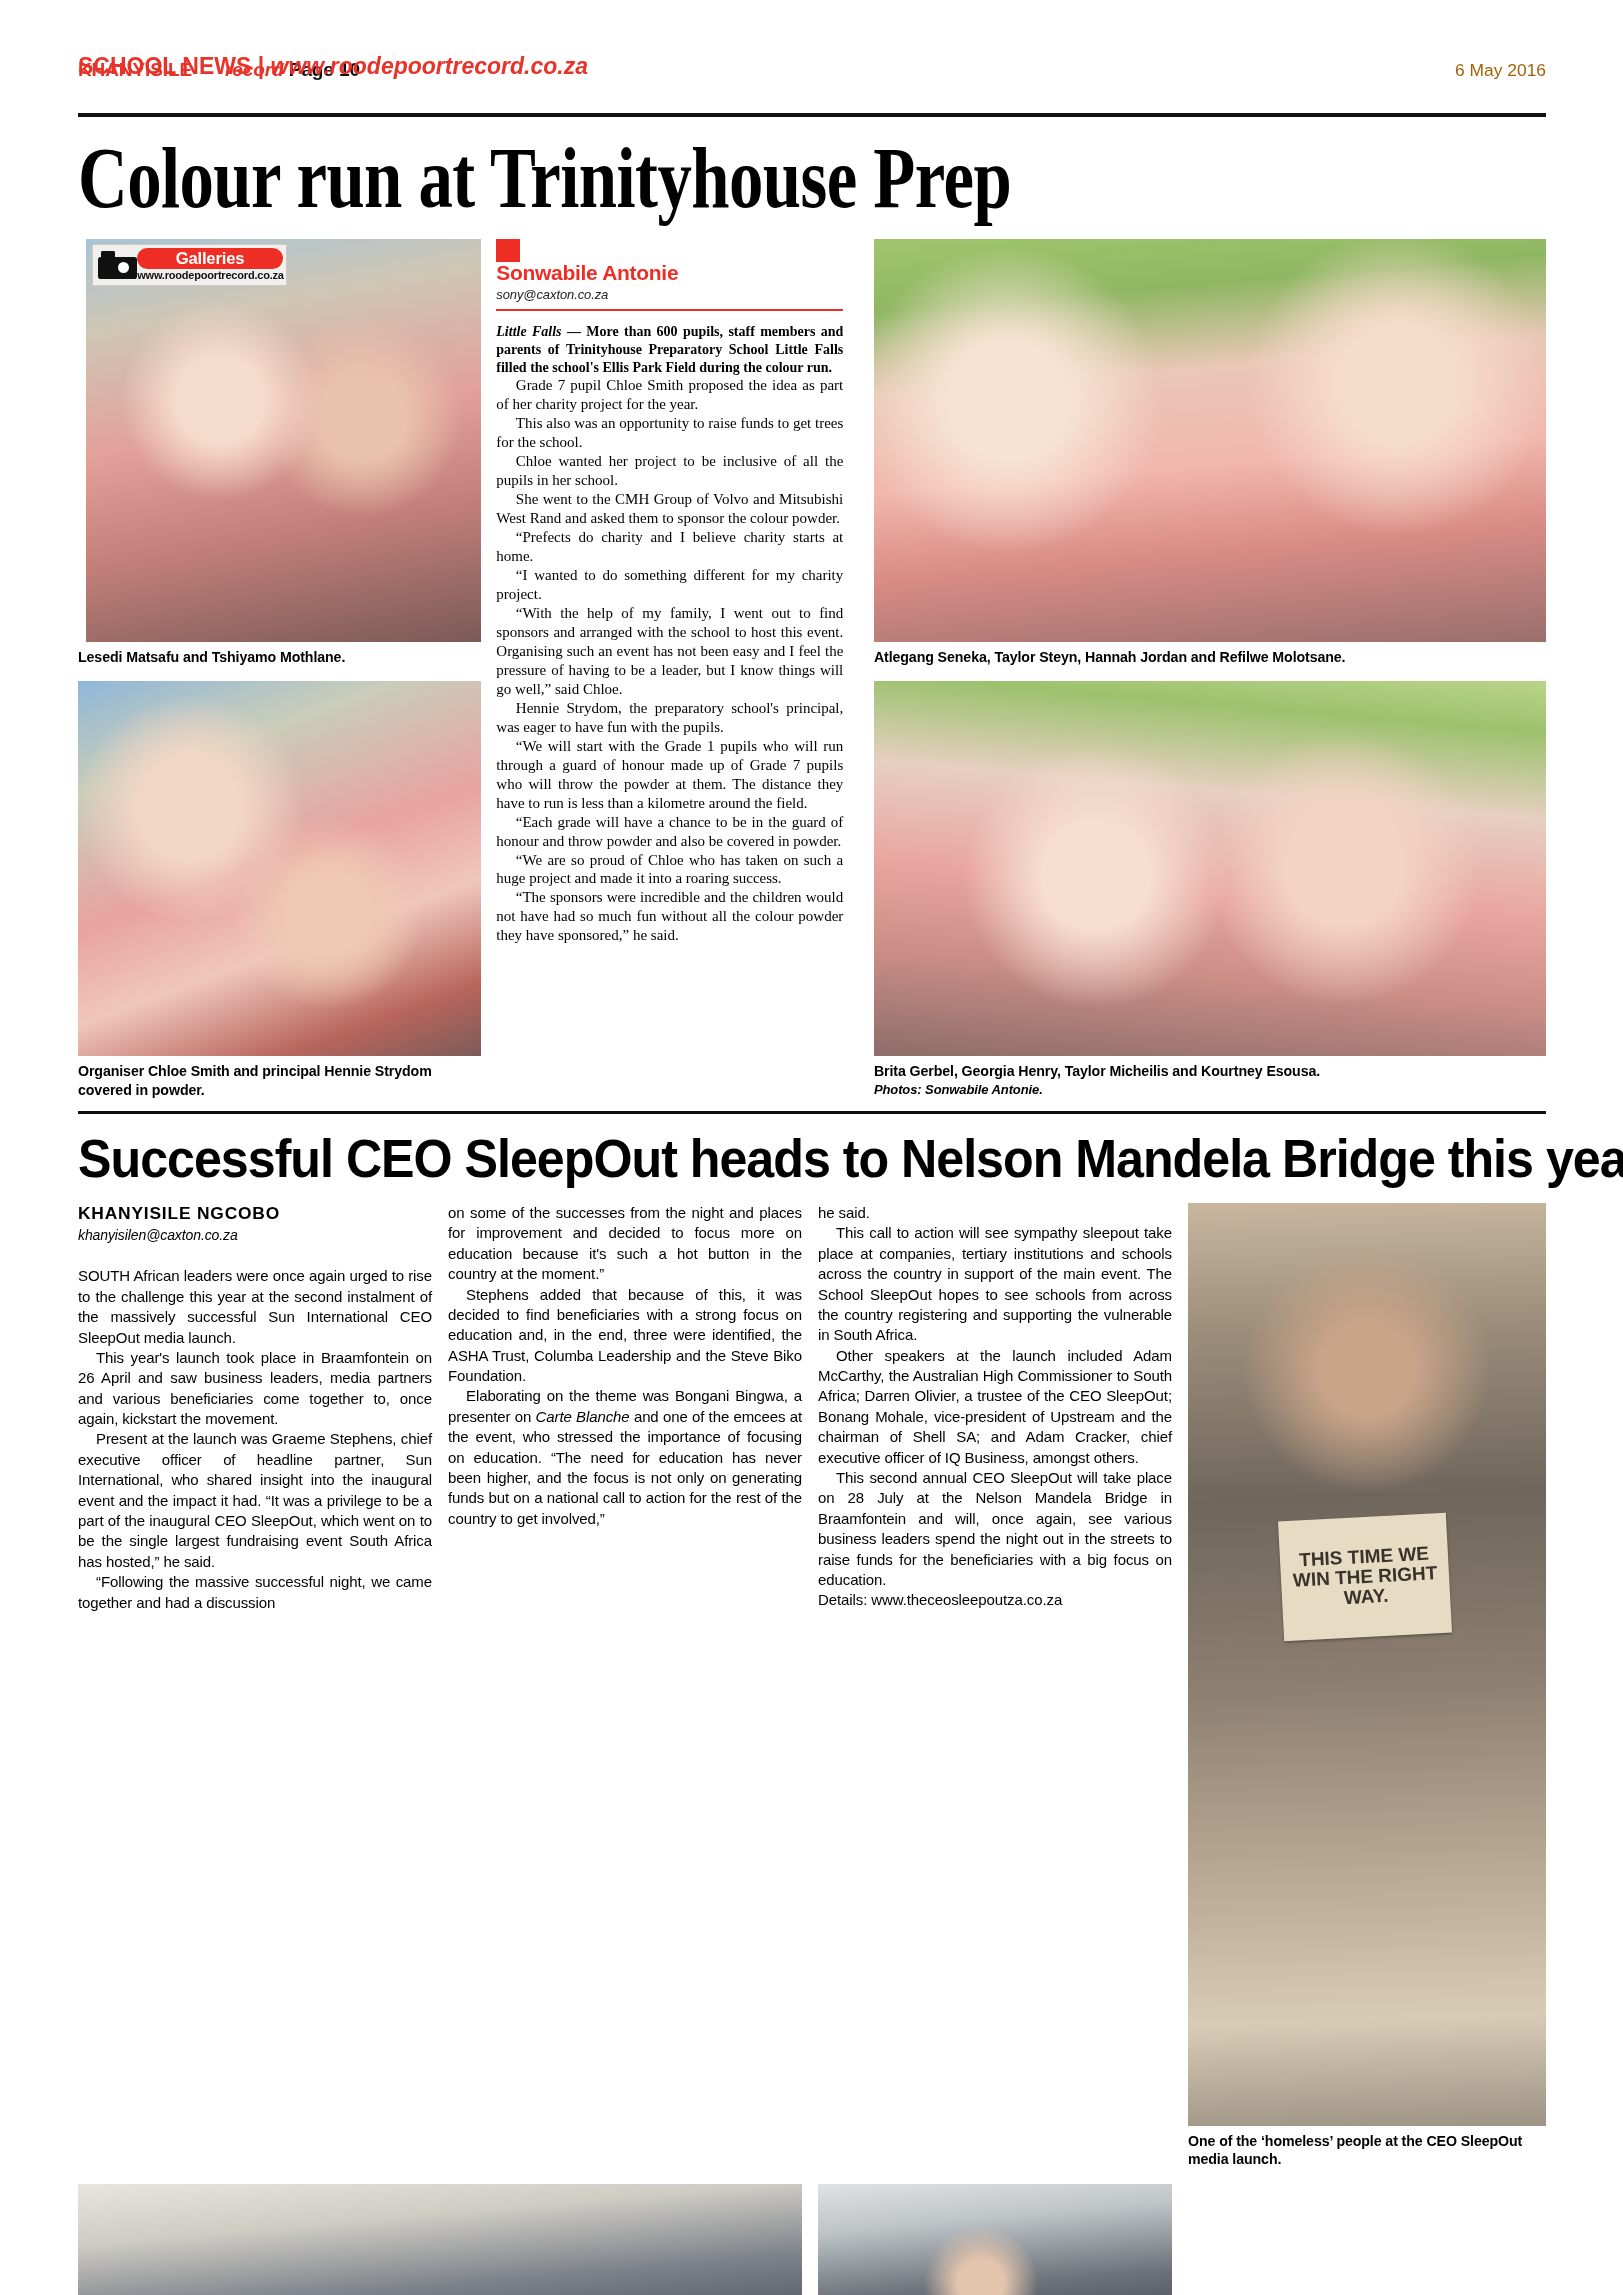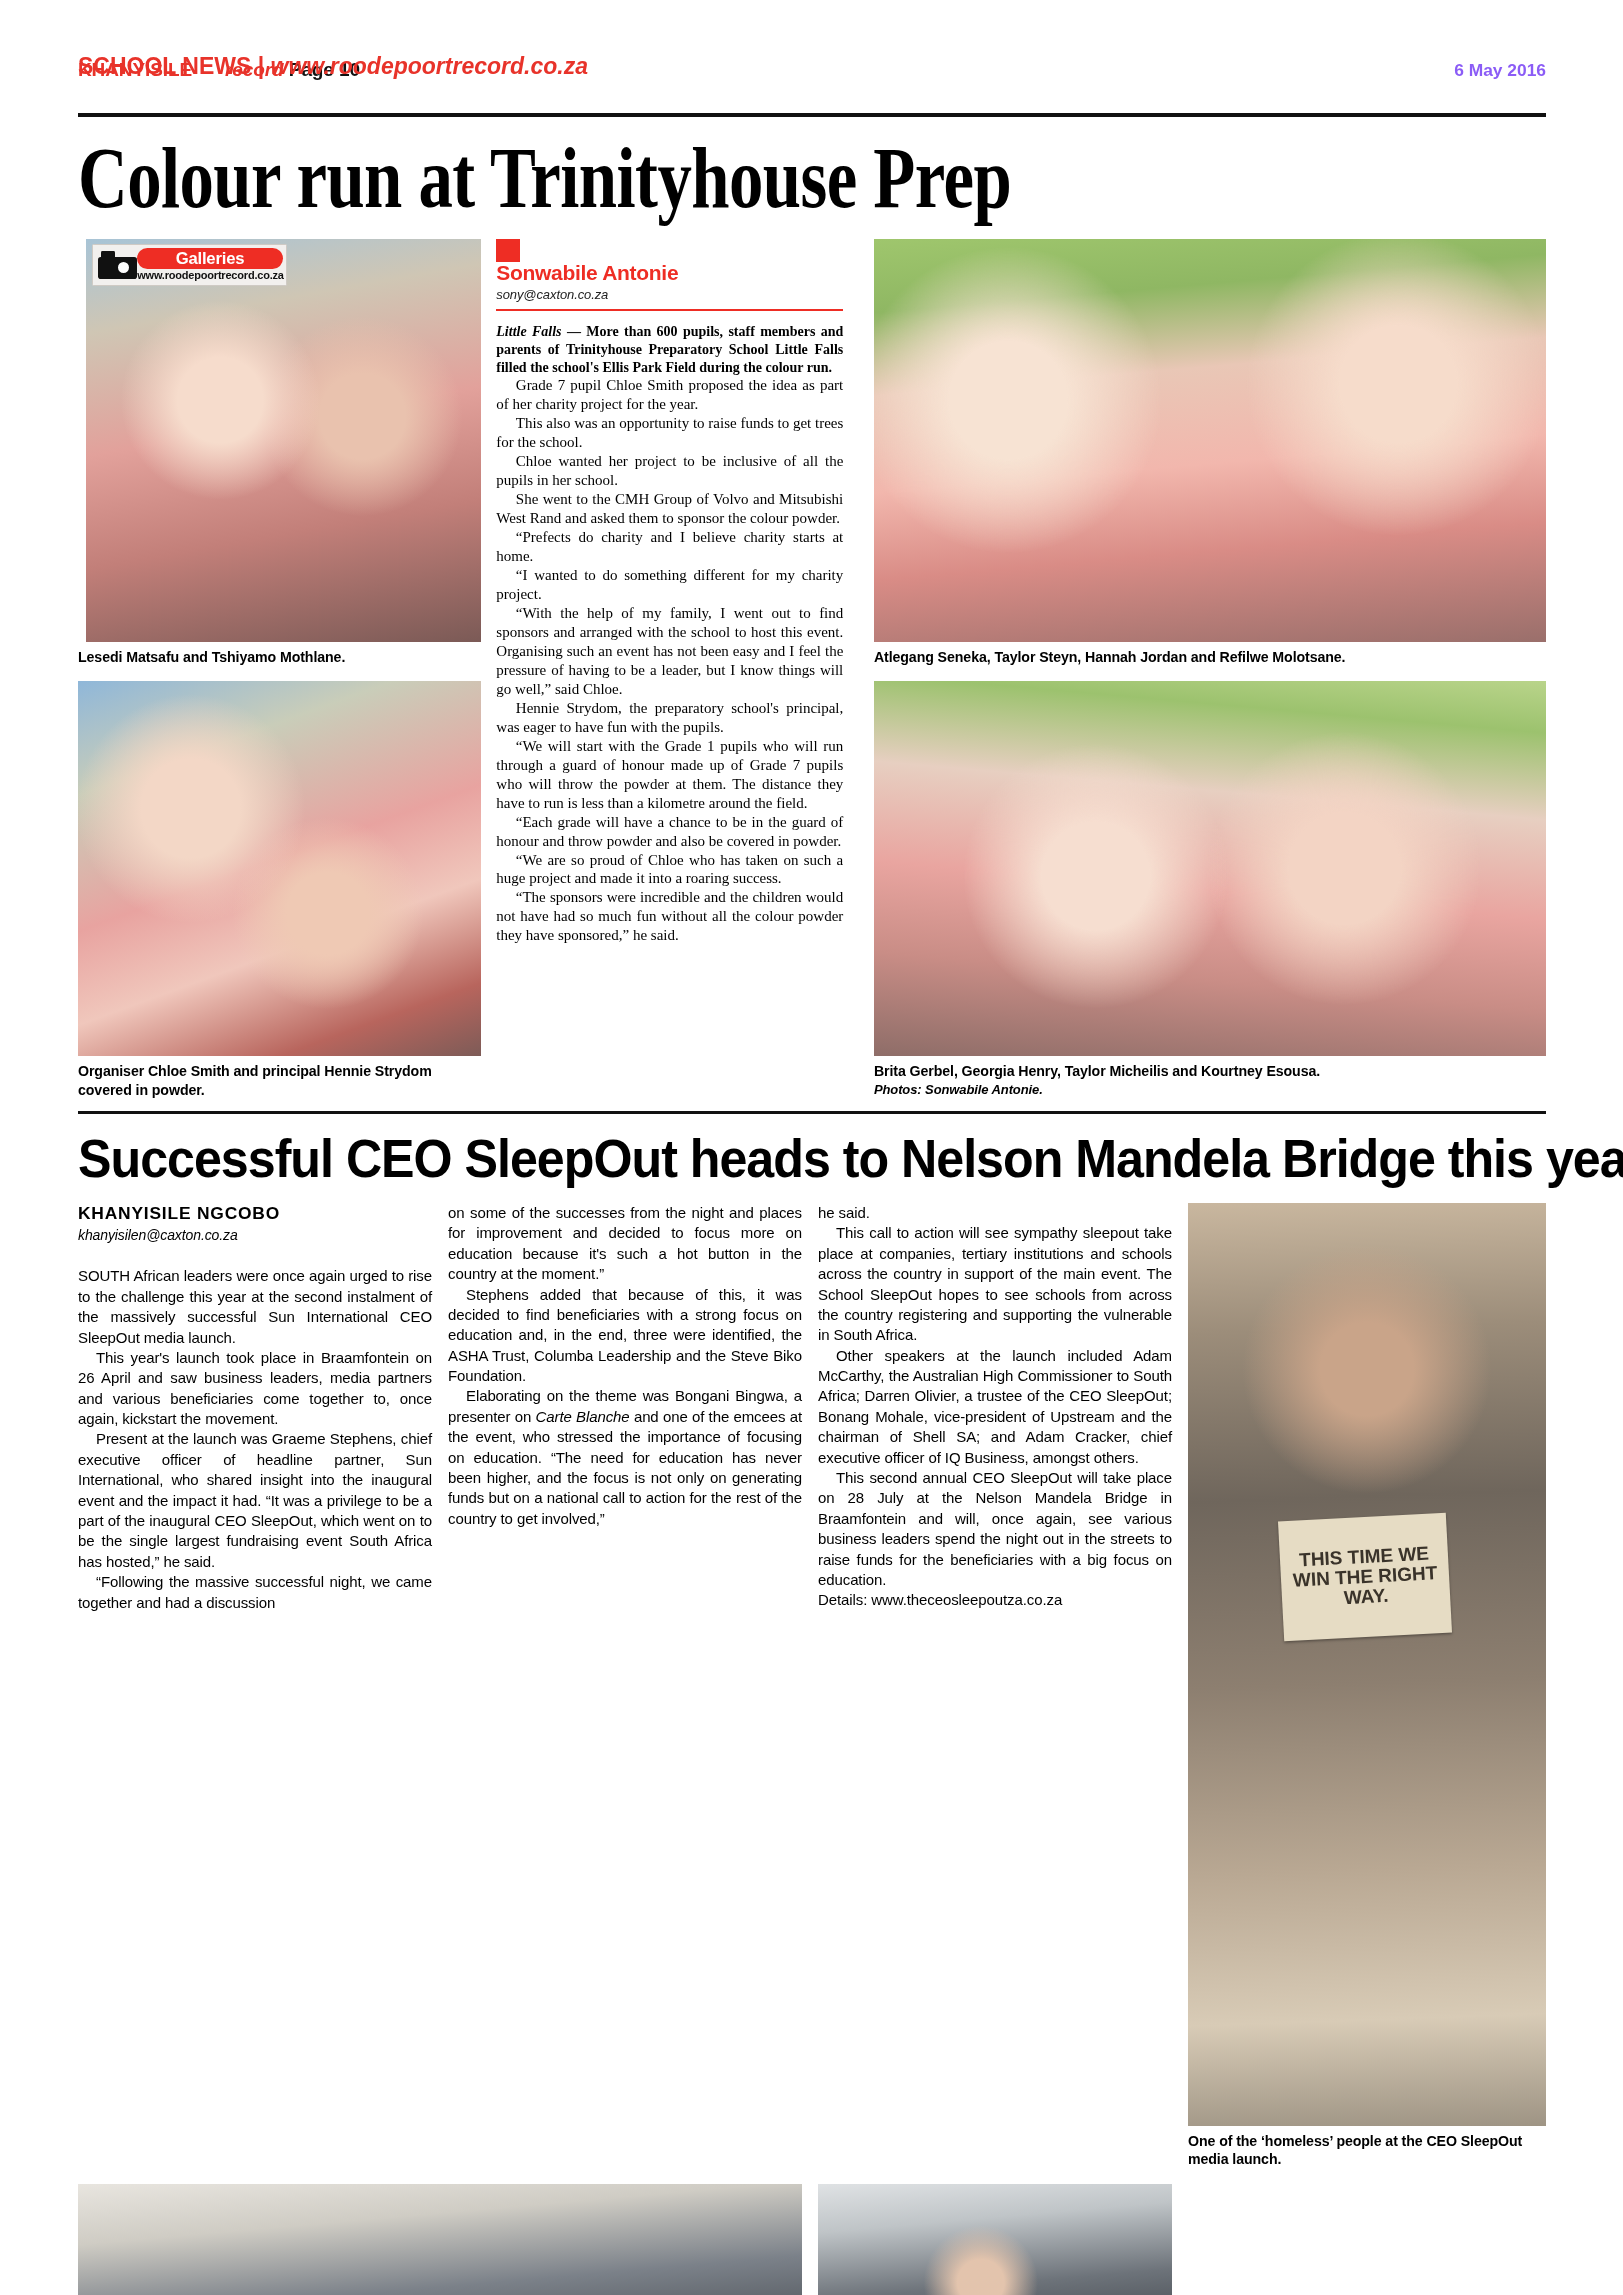--- a/index.html
+++ b/index.html
@@ -14,21 +14,21 @@
   .page{position:relative;width:1624px;height:2295px;box-sizing:border-box;padding:0 78px;}
 
   
   .masthead{position:relative;height:54px;margin-top:53px;}
   .mh-left{position:absolute;left:0;top:5.6px;font-weight:bold;font-size:19px;letter-spacing:-0.1px;white-space:nowrap;}
   .mh-left .red{color:#e8332a;}
   .mh-left .red-it{color:#e8332a;font-style:italic;margin-left:33px;}
   .mh-left .pg{color:#111;}
   .mh-center{position:absolute;left:0;right:0;top:0;text-align:left;font-size:23px;font-weight:bold;color:#e8332a;white-space:nowrap;}
   .mh-center .site{font-style:italic;}
-  .mh-right{position:absolute;right:0;top:7px;font-size:17.4px;font-weight:bold;color:#8b5cf6;}
+  .mh-right{position:absolute;right:0;top:7px;font-size:17.4px;font-weight:normal;color:#a16207;}
   .rule-thick{border-top:4.2px solid #111;margin-top:5.6px;}
 
   
   .headline-1{
     font-family:"Liberation Serif", serif;
     font-weight:bold;
     font-size:86px;
     line-height:1.0;
     letter-spacing:-0.7px;
     transform:scaleX(0.80);

